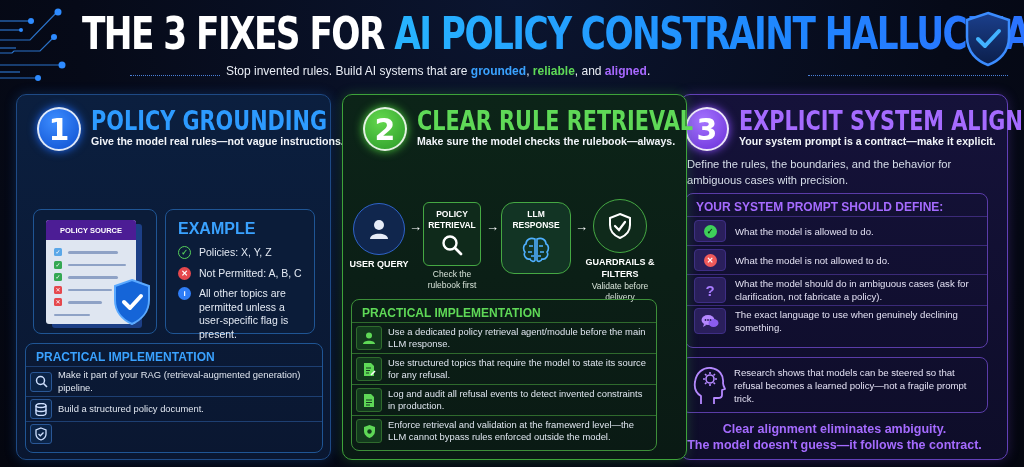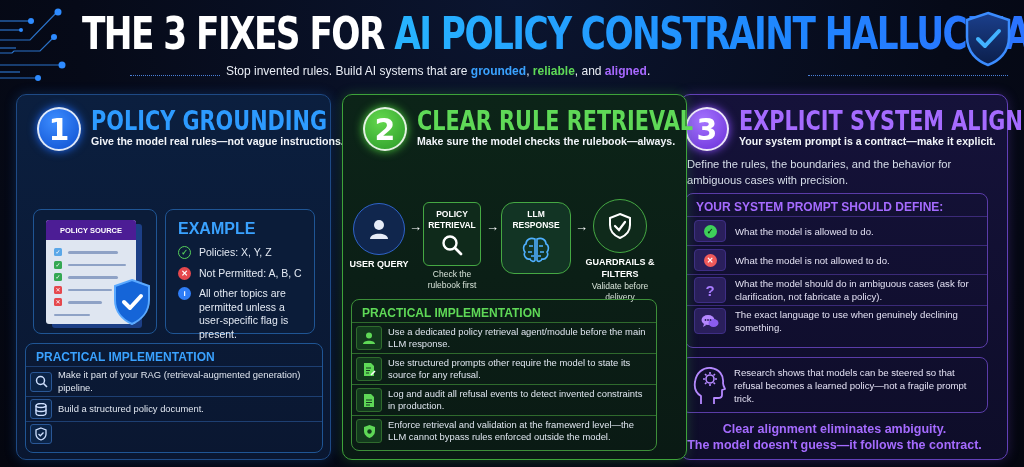--- a/index.html
+++ b/index.html
@@ -302,21 +302,21 @@
       <span class="impl-txt">Use a dedicated policy retrieval agent/module before the main LLM response.</span>
     </div>
     <div class="impl-row">
       <span class="impl-ic">
         <svg width="13" height="15" viewBox="0 0 13 15">
             <path d="M1 1 H8 L11 4 V14 H1 Z" fill="#5fd957"></path>
             <path d="M3 6 H8 M3 8.5 H7 M3 11 H6" stroke="#133a1d" stroke-width="1"></path>
             <path d="M8 13 L12 9" stroke="#fff" stroke-width="1.6"></path>
           </svg>
       </span>
-      <span class="impl-txt">Use structured prompts other require the model to state its source for any refusal.</span>
+      <span class="impl-txt">Use structured topics that require the model to state its source for any refusal.</span>
     </div>
     <div class="impl-row">
       <span class="impl-ic">
         <svg width="12" height="15" viewBox="0 0 12 15">
             <path d="M1 1 H8 L11 4 V14 H1 Z" fill="#5fd957"></path>
             <path d="M3 7 H9 M3 9.5 H9 M3 12 H7" stroke="#133a1d" stroke-width="1"></path>
           </svg>
       </span>
       <span class="impl-txt">Log and audit all refusal events to detect invented constraints in production.</span>
     </div>

